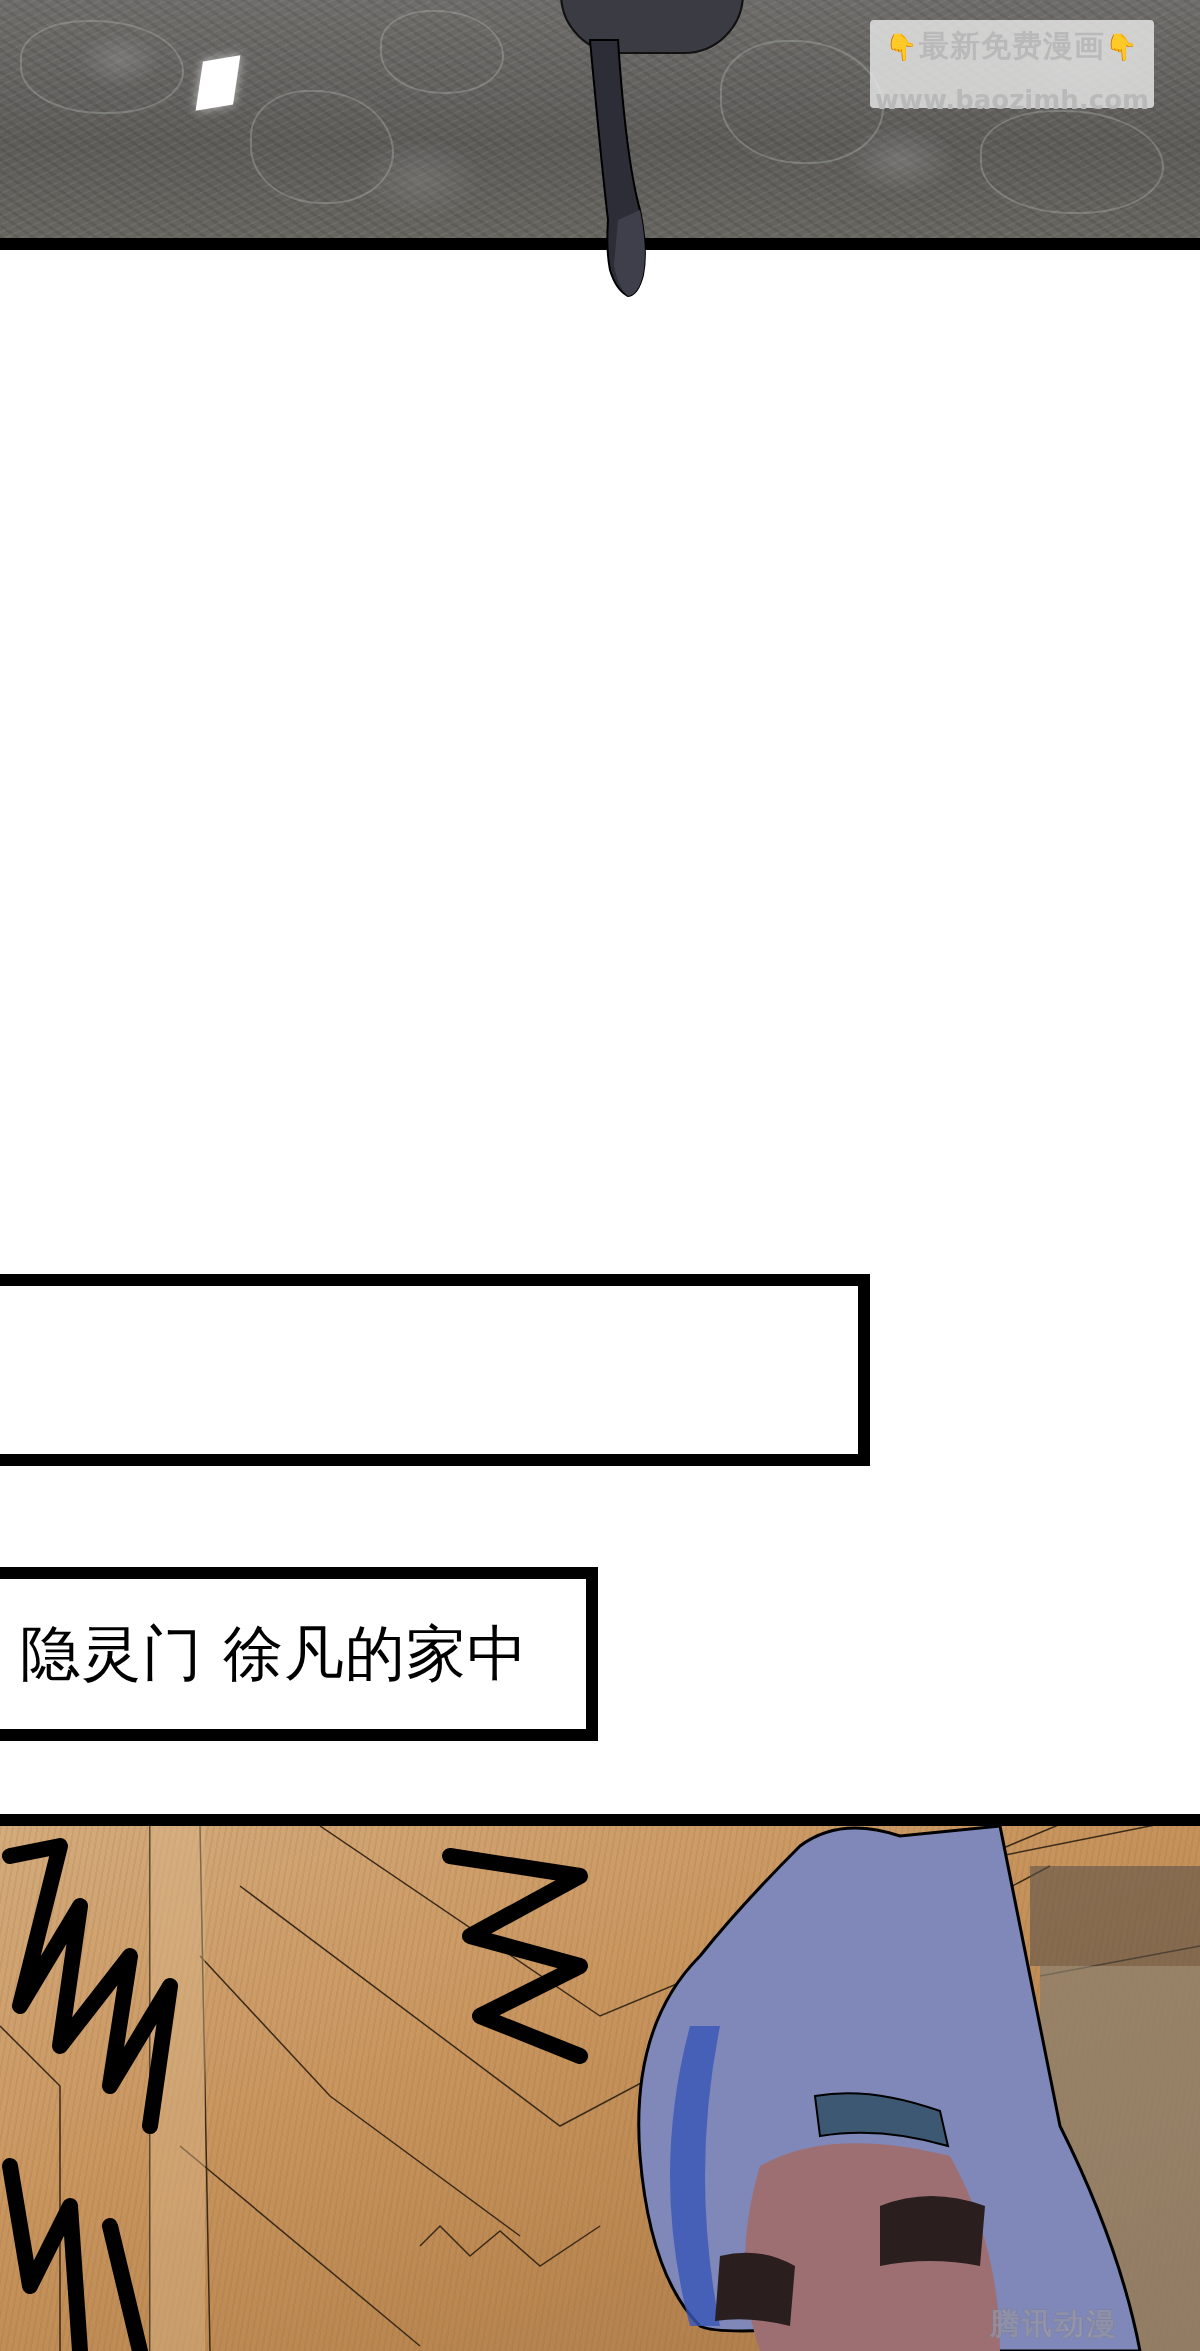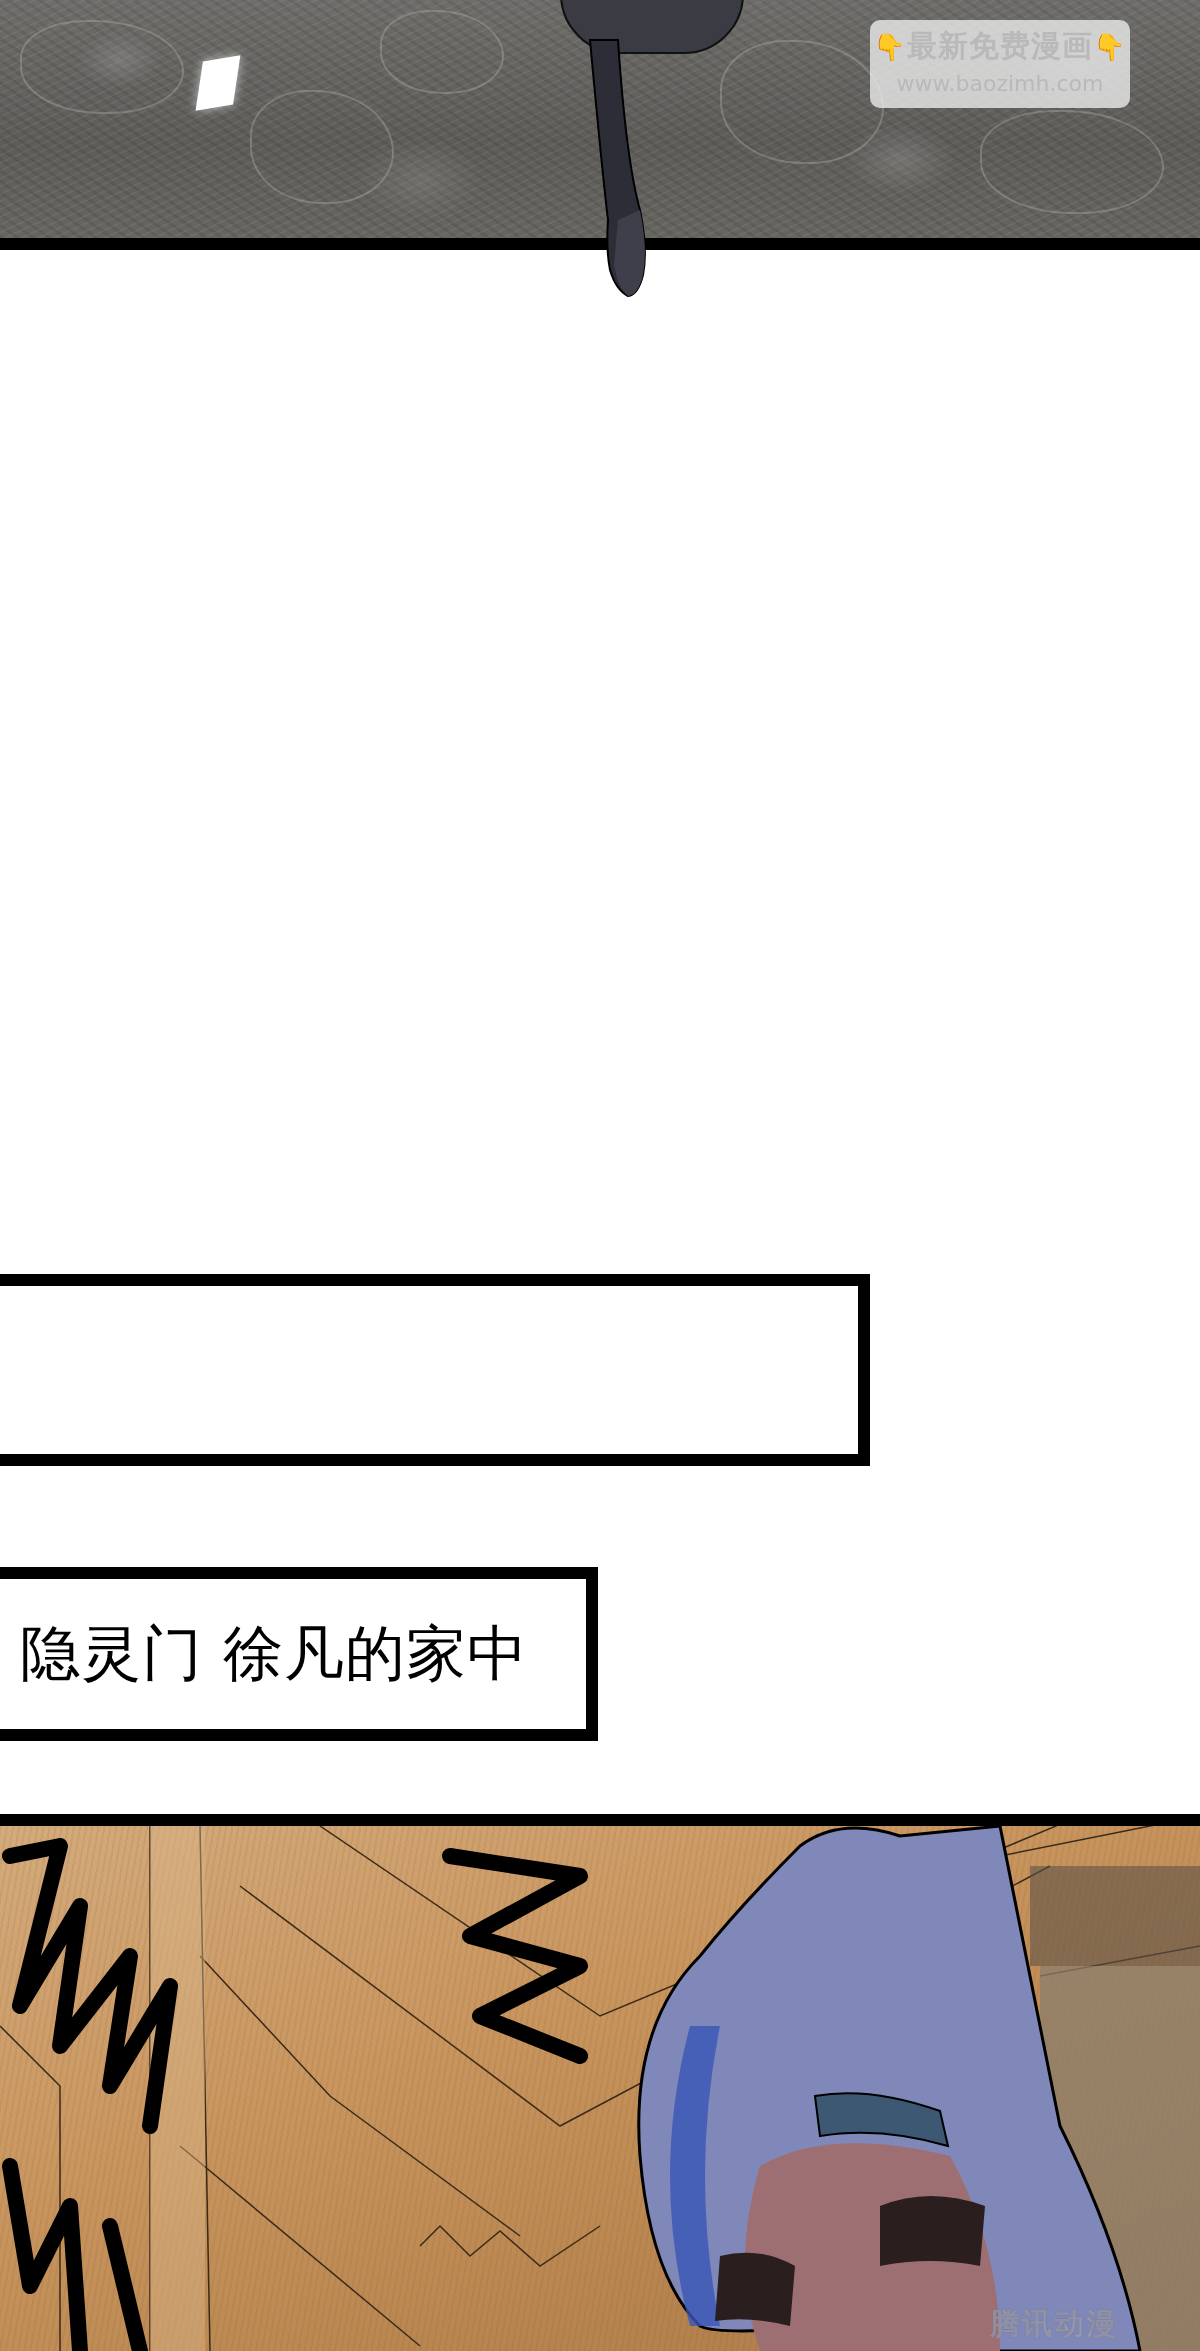--- a/index.html
+++ b/index.html
@@ -16,23 +16,23 @@
       repeating-linear-gradient(-25deg, rgba(255,255,255,0.05) 0 2px, transparent 2px 7px),
       linear-gradient(180deg, #6e6d6a, #5d5c59 60%, #66655f);
   }
   .stone-crack { position: absolute; border: 2px solid rgba(180,185,180,0.35); border-radius: 40% 55% 45% 50%; }
   #top-border { position: absolute; top: 238px; left: 0; width: 1200px; height: 12px; background: #000; }
   .light-spot { position: absolute; left: 200px; top: 58px; width: 36px; height: 50px; background: #fff; transform: skewX(-18deg) rotate(-10deg); box-shadow: 0 0 10px rgba(255,255,255,0.6); }
   
   .leg-upper { position: absolute; left: 560px; top: -20px; width: 180px; height: 70px; background: #3b3b44; border: 2px solid #111; border-radius: 0 0 60px 60px; }
   .leg { position: absolute; left: 588px; top: 20px; width: 60px; height: 278px; }
   
-  .wm-top { position: absolute; left: 870px; top: 20px; width: 260px; height: 88px; background: rgba(235,235,235,0.8); border-radius: 10px; text-align: center; }
+  .wm-top { position: absolute; left: 870px; top: 20px; width: 284px; height: 88px; background: rgba(235,235,235,0.8); border-radius: 4px; text-align: center; }
   .wm-top .line1 { font-size: 30px; color: #b9b9b9; font-weight: bold; margin-top: 6px; letter-spacing: 1px; }
-  .wm-top .line2 { font-size: 22px; color: #b9b9b9; margin-top: 4px; }
+  .wm-top .line2 { font-size: 26px; color: #b9b9b9; margin-top: 18px; font-weight: bold; }
   .wm-top .hand { color: #f5b21a; font-size: 26px; }
   
   .caption-box { position: absolute; background: #fff; border: 12px solid #000; border-left: none; box-sizing: border-box; }
   #caption-empty { left: 0; top: 1274px; width: 870px; height: 192px; }
   #caption-location { left: 0; top: 1567px; width: 598px; height: 174px; display: flex; align-items: center; }
   #caption-location .cap-text { font-family: "DejaVu Sans", sans-serif; font-size: 60px; color: #000; padding-left: 20px; white-space: nowrap; letter-spacing: 1px; text-align: center; }
   
   #bottom-border { position: absolute; top: 1814px; left: 0; width: 1200px; height: 12px; background: #000; }
   #bottom-panel { top: 1826px; height: 525px;
     background:

